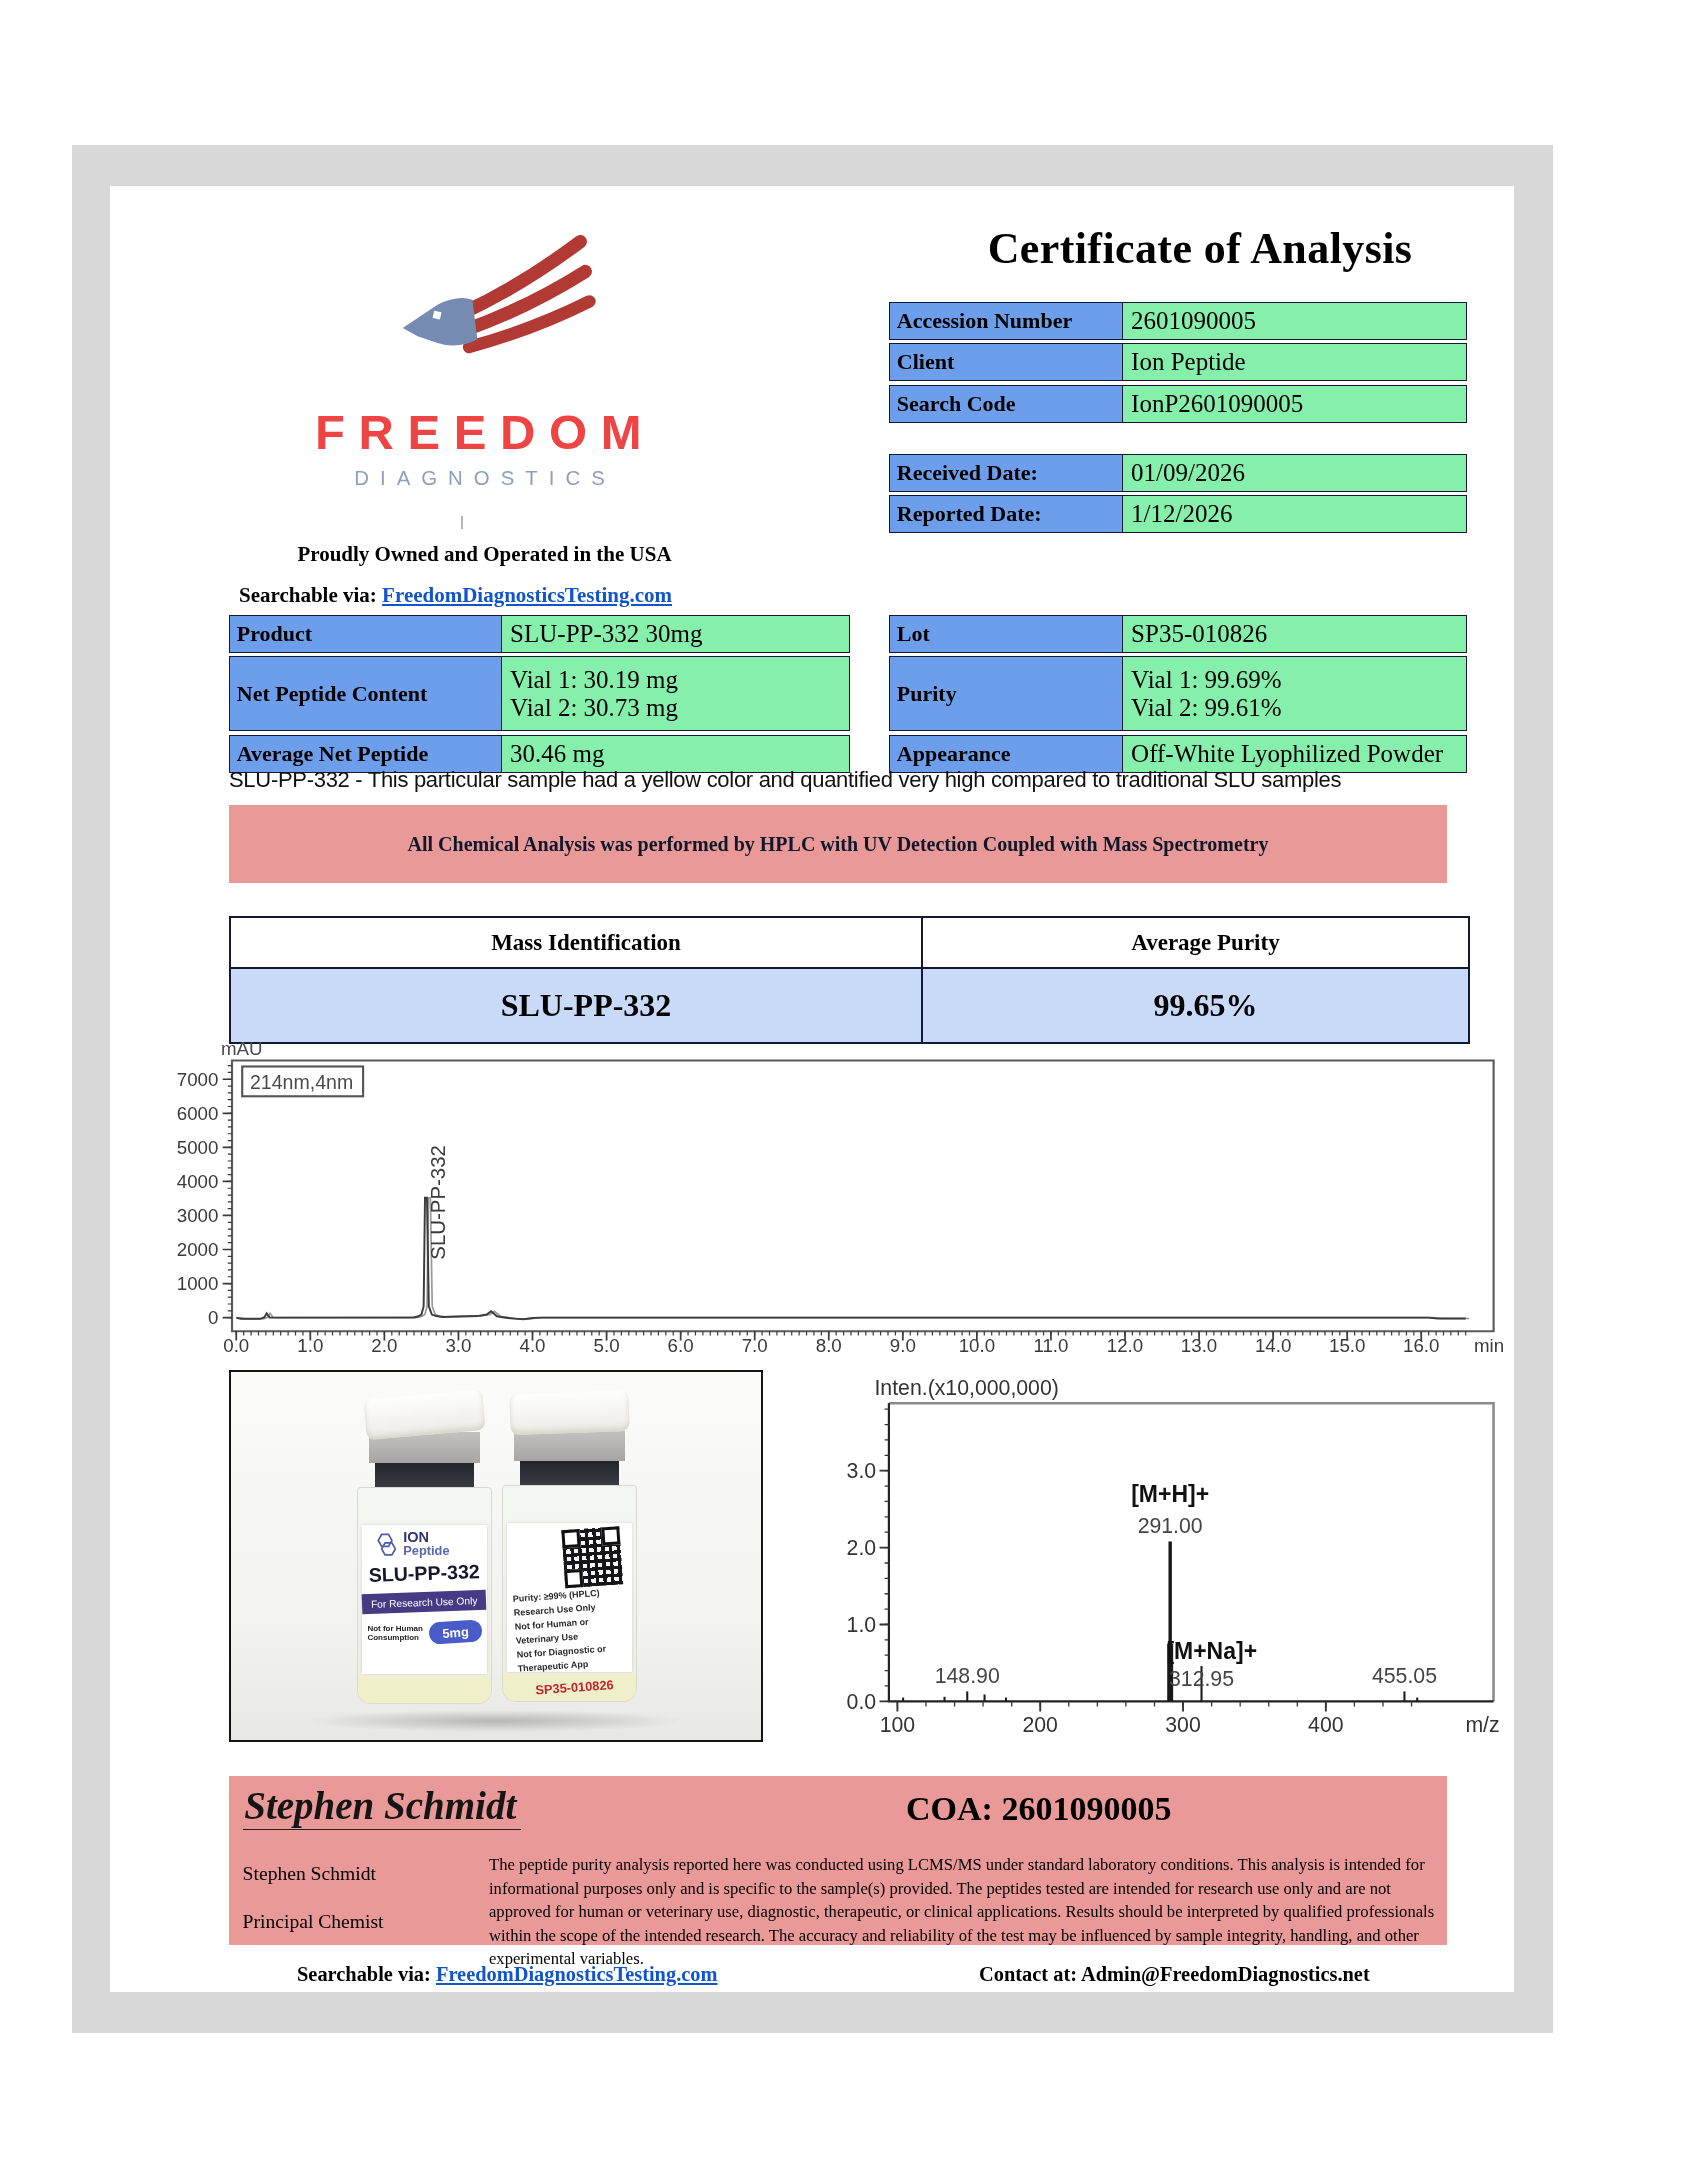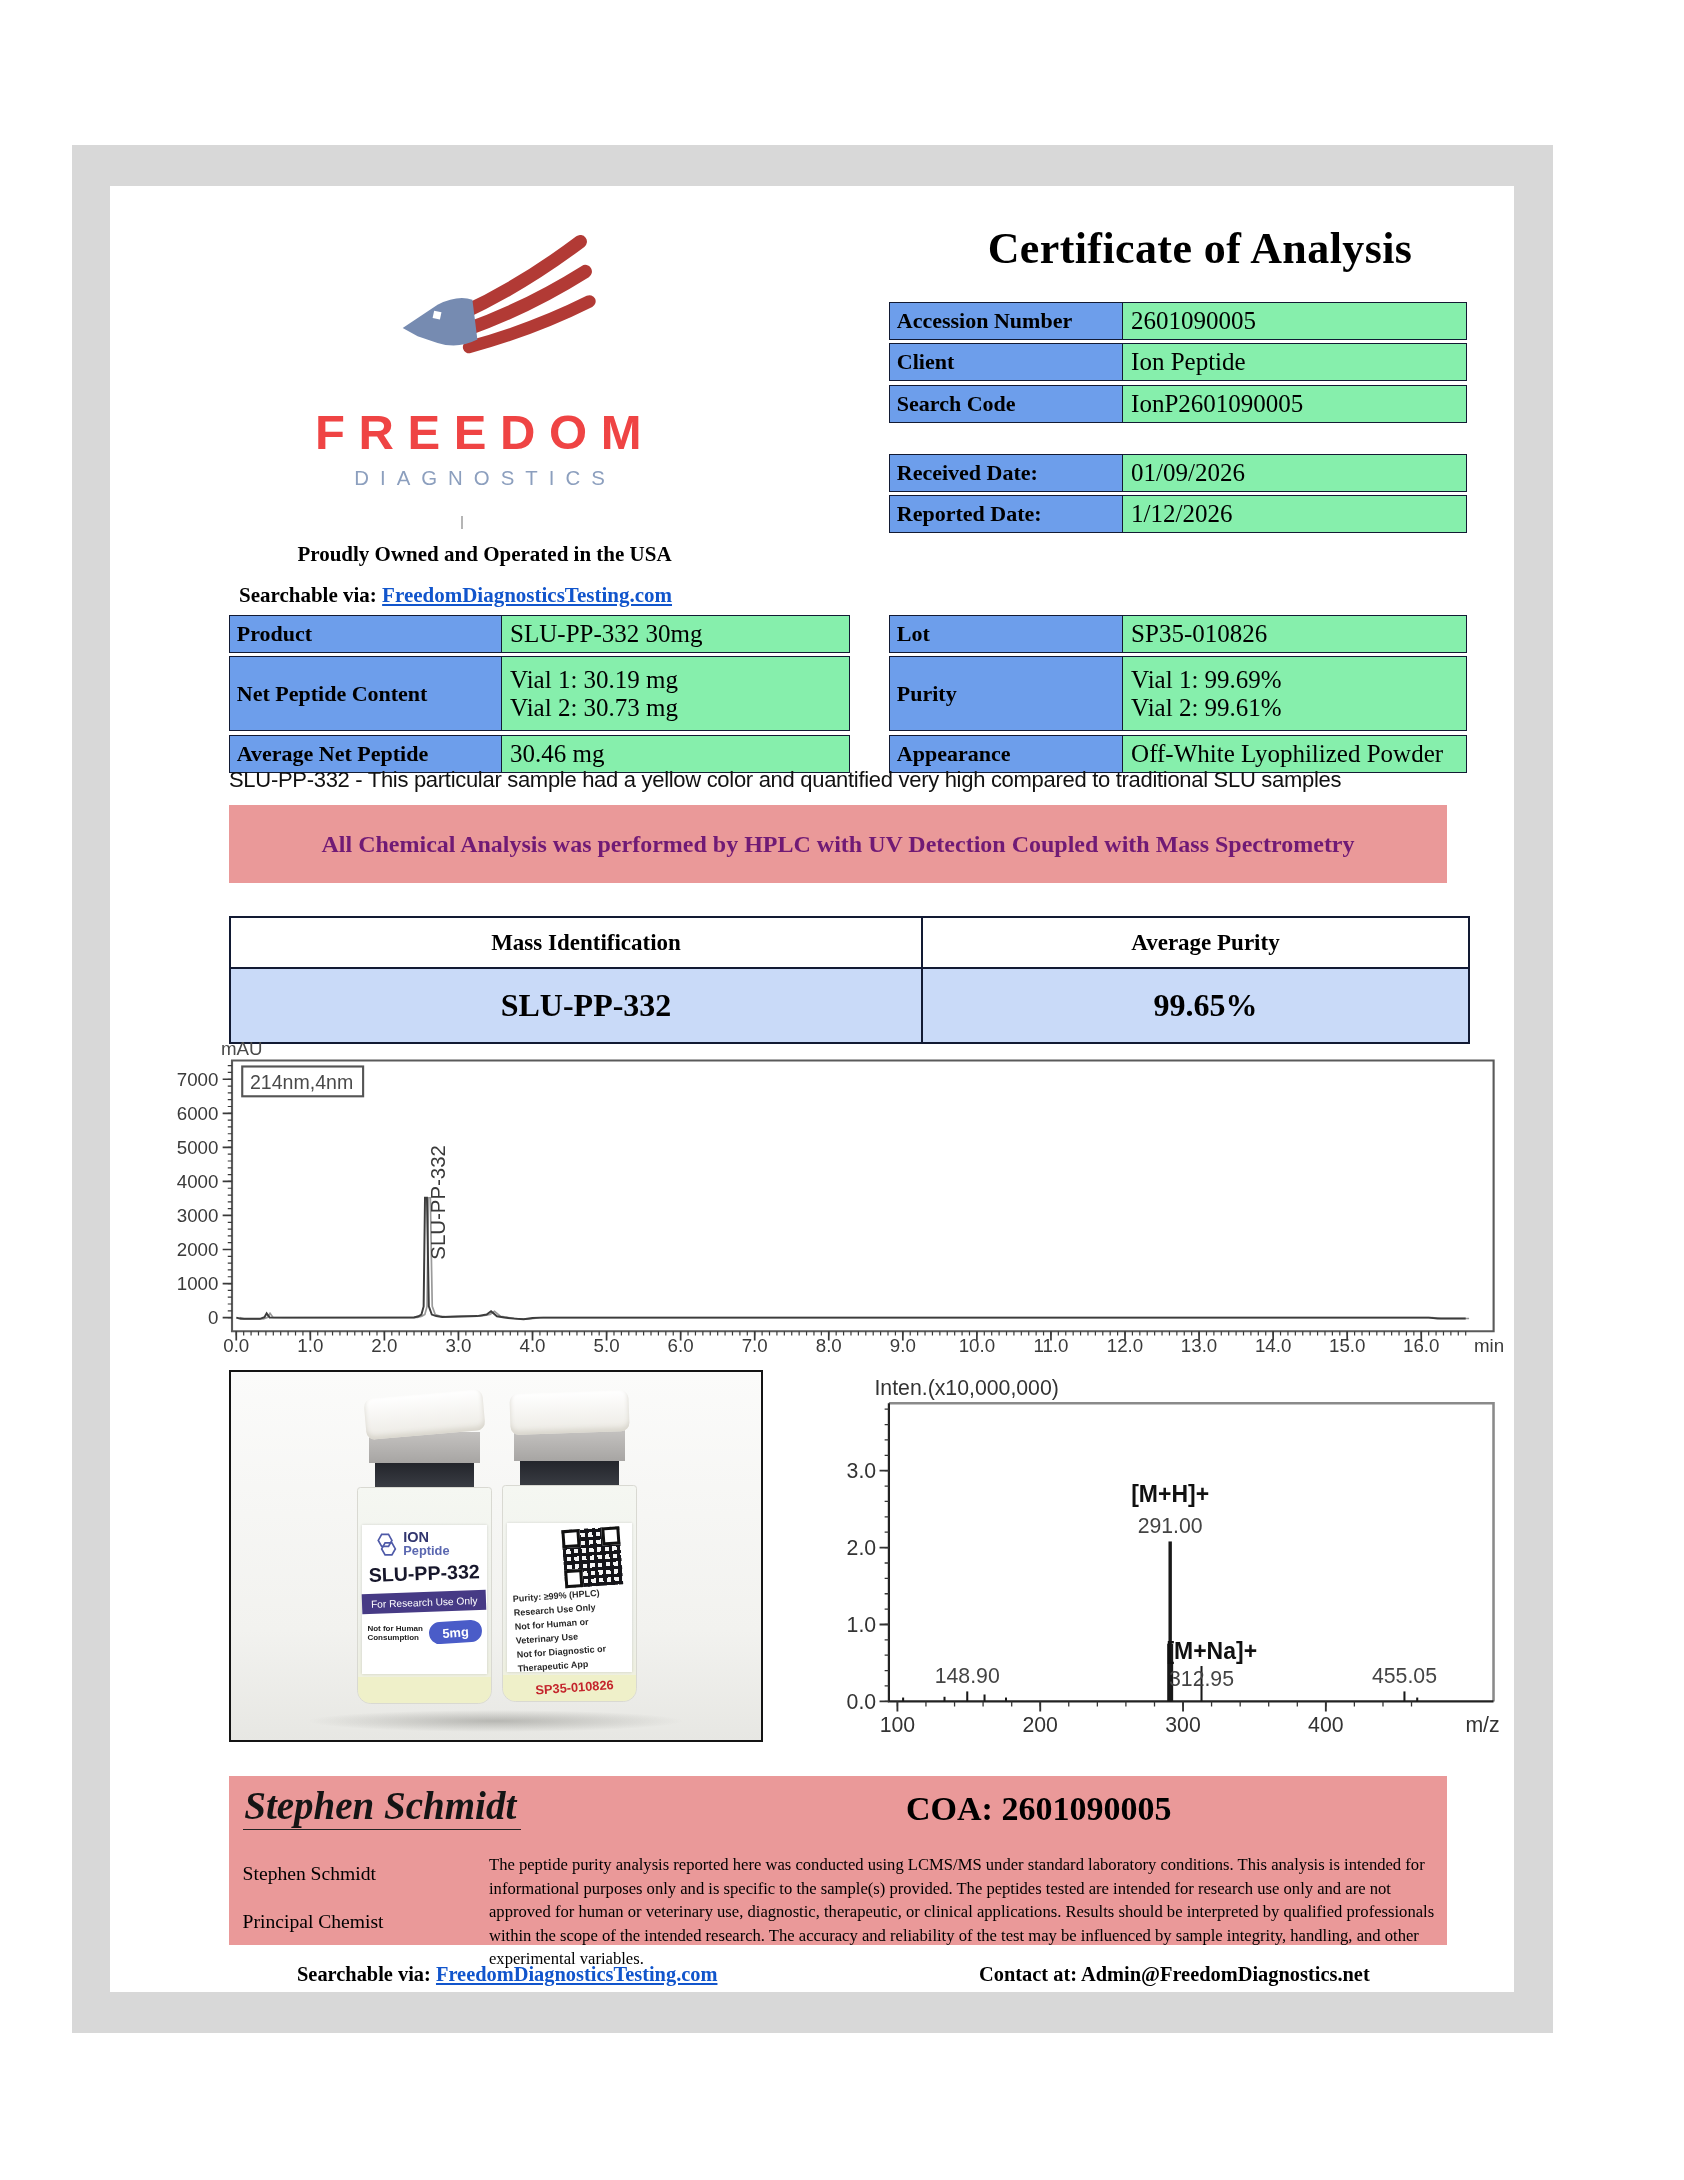--- a/index.html
+++ b/index.html
@@ -26,21 +26,21 @@
   .itable .row{display:flex;margin-bottom:3.4px;border:1.7px solid #121a33;}
   .itable .lab{background:#6d9eeb;border-right:1.7px solid #121a33;font-weight:bold;
                display:flex;align-items:center;padding:1.7px 6.8px;font-size:22px;}
   .itable .val{background:#86efac;display:flex;flex-direction:column;justify-content:center;
                padding:1.7px 8.5px;font-size:25px;flex:1;}
   .h42{height:36px;justify-content:center;} .h86{height:73px;}
 
   
   .note-line{left:119px;top:581px;width:1244px;font-size:22px;font-weight:normal;letter-spacing:-0.3px;color:#111;}
   .banner{left:119px;top:619px;width:1218px;height:78px;background:#ea9999;display:flex;
-          align-items:center;justify-content:center;font-size:24px;font-weight:bold;color:#701a75;text-align:right;}
+          align-items:center;justify-content:center;font-size:20px;font-weight:bold;color:#0f172a;text-align:right;}
 
   
   .sum-table{left:119px;top:730px;width:1237px;border:2.6px solid #121a33;}
   .sum-row{display:flex;}
   .sum-row > div{display:flex;align-items:center;justify-content:center;padding-left:20px;}
   .sum-c1{width:670px;border-right:2.6px solid #121a33;}
   .sum-c2{flex:1;}
   .sum-head{height:49px;background:#ffffff;font-size:23px;font-weight:bold;border-bottom:2.6px solid #121a33;}
   .sum-val{height:73px;background:#c9daf8;font-size:32px;font-weight:bold;}
 

